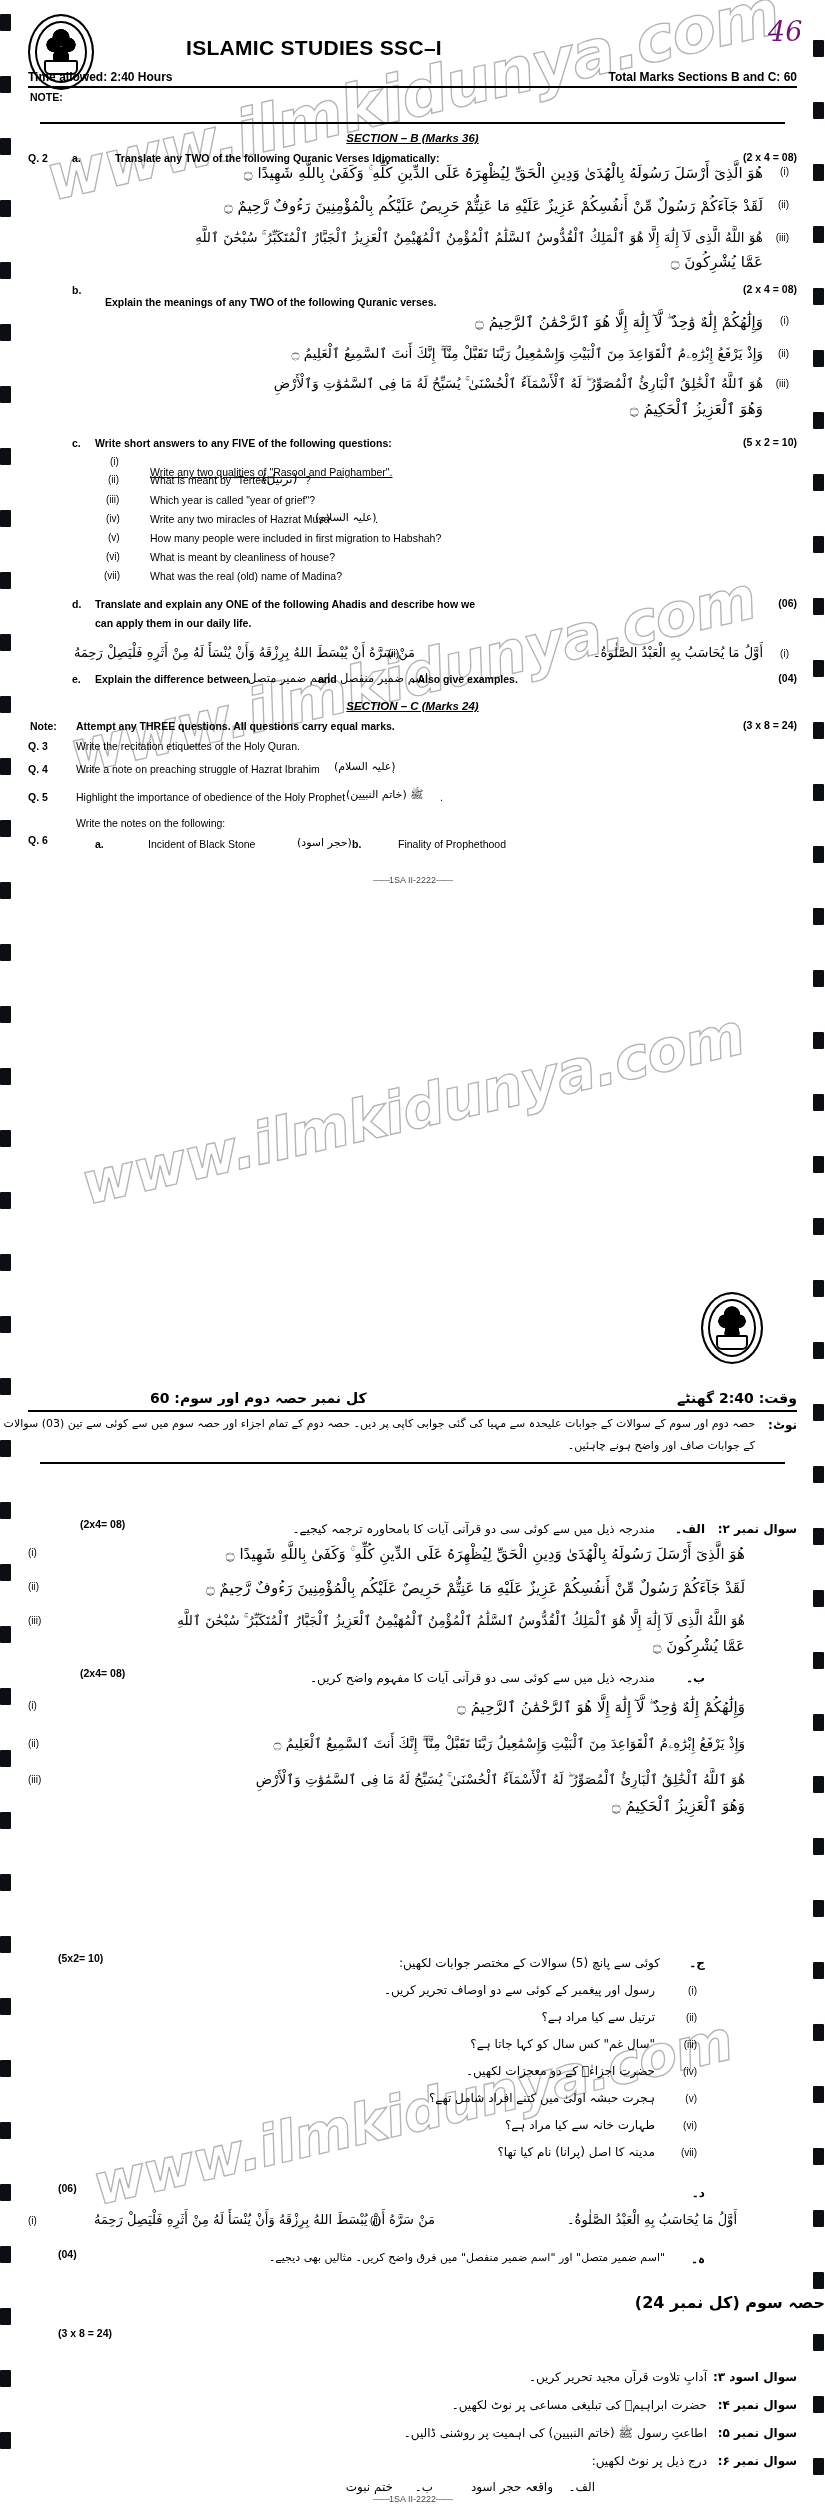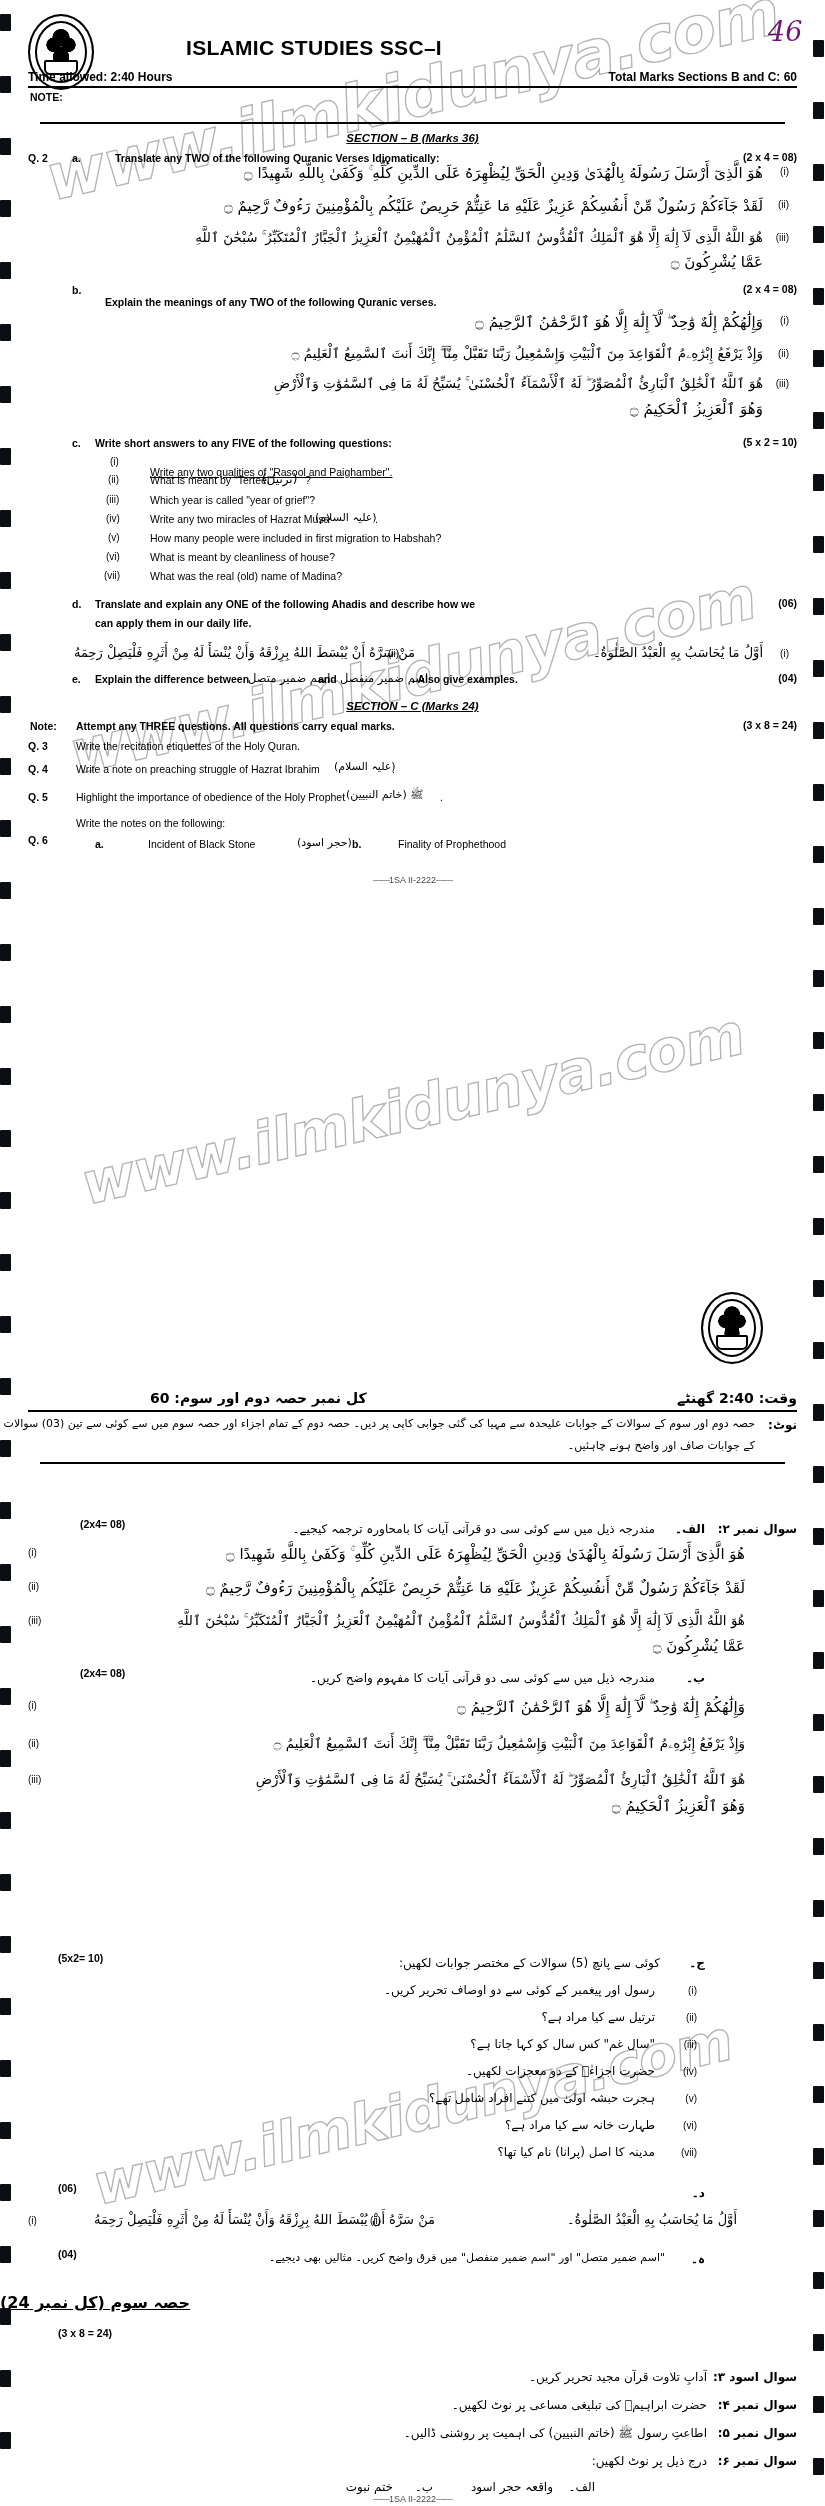--- a/index.html
+++ b/index.html
@@ -474,21 +474,21 @@
   <div class="rnum" style="left:28px; top:2215px;">(i)</div>
   <div class="ar" style="right:88px; top:2209px; font-size:13px;">أَوَّلُ مَا يُحَاسَبُ بِهِ الْعَبْدُ الصَّلٰوةُ۔</div>
 
   <div class="rnum" style="left:370px; top:2215px;">(ii)</div>
   <div class="ar" style="right:390px; top:2209px; font-size:13px;">مَنْ سَرَّهُ أَنْ يُبْسَطَ اللهُ بِرِزْقَهُ وَأَنْ يُنْسَأَ لَهُ مِنْ أَثَرِهِ فَلْيَصِلْ رَحِمَهُ</div>
 
   <div class="ur" style="right:120px; top:2248px; font-weight:700;">ہ۔</div>
   <div class="ur" style="right:160px; top:2248px; font-size:11px;">"اسم ضمیر متصل" اور "اسم ضمیر منفصل" میں فرق واضح کریں۔ مثالیں بھی دیجیے۔</div>
   <div class="marks" style="left:58px; top:2248px;">(04)</div>
 
-  <div class="ur mid" style="left:0; right:0; top:2288px; text-align:left; font-size:16px;text-decoration:underline;">حصہ سوم (کل نمبر 24)</div>
+  <div class="ur mid" style="left:0; right:0; top:2288px; text-align:right; font-size:16px;">حصہ سوم (کل نمبر 24)</div>
 
   <div class="marks" style="left:58px; top:2327px;">(3 x 8 = 24)</div>
 
   <div class="ur" style="right:28px; top:2366px; font-weight:700;">سوال اسود ۳:</div>
   <div class="ur" style="right:118px; top:2366px;">آدابِ تلاوت قرآن مجید تحریر کریں۔</div>
 
   <div class="ur" style="right:28px; top:2394px; font-weight:700;">سوال نمبر ۴:</div>
   <div class="ur" style="right:118px; top:2394px;">حضرت ابراہیمؑ کی تبلیغی مساعی پر نوٹ لکھیں۔</div>
 
   <div class="ur" style="right:28px; top:2422px; font-weight:700;">سوال نمبر ۵:</div>

